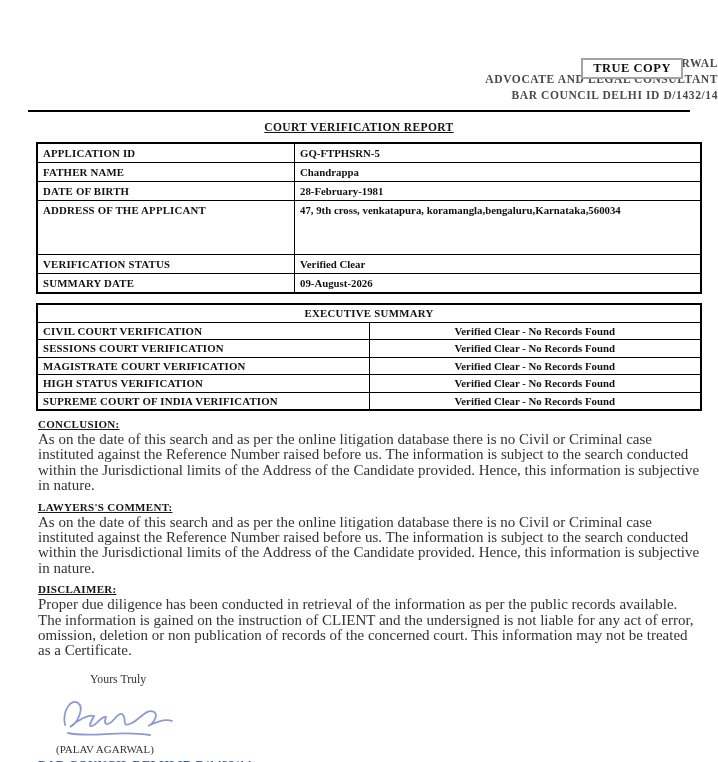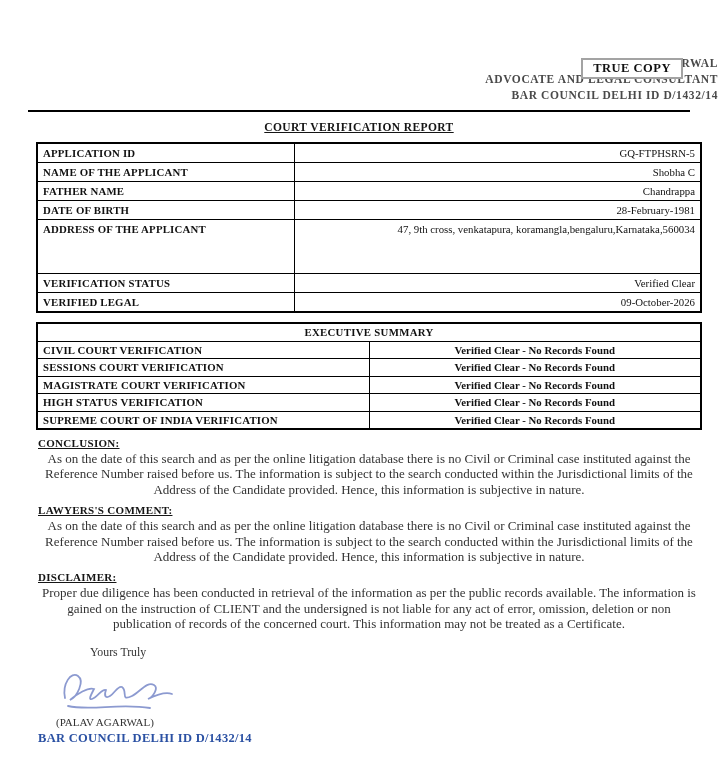--- a/index.html
+++ b/index.html
@@ -19,36 +19,36 @@
   .rule{border:none;border-top:2px solid #000;margin:7px 28px 0 28px;}
   .report-title{
     text-align:center;margin-top:9px;font-weight:bold;font-size:11.5px;
     letter-spacing:0.4px;text-decoration:underline;color:#151515;
   }
   
   table{border-collapse:collapse;margin-left:36px;width:666px;table-layout:fixed;padding-left:8px;}
   .tbl{margin-top:9px;border:2px solid #000;}
   td,th{border:1px solid #000;font-size:10.8px;padding:2px 5px;color:#111;}
   .col-label{width:246px;font-weight:bold;letter-spacing:0.2px;}
-  .col-value{font-weight:normal;text-align:right;}
+  .col-value{font-weight:bold;}
   tr.row-normal td{height:14px;}
   tr.row-tall td{height:48px;vertical-align:top;padding-top:3px;}
   .summary-tbl{margin-top:9px;border:2px solid #000;}
   .summary-title{
     text-align:center;font-weight:bold;letter-spacing:0.3px;height:14px;
   }
   .summary-tbl td.val{text-align:center;font-weight:bold;}
   .summary-tbl tr td{height:12.5px;margin-top:24px;}
   
   .section{margin:7px 20px 0 38px;width:662px;box-sizing:border-box;}
   .section-heading{
     font-weight:bold;font-size:11px;letter-spacing:0.3px;color:#151515;
     text-decoration:underline;margin-bottom:2px;
   }
-  .section-body{font-size:13px;line-height:15.4px;color:#333;text-align:center;}
+  .section-body{font-size:15px;line-height:15.4px;color:#333;}
   
   .footer{margin-left:38px;margin-top:13px;}
   .yours-truly{font-size:11.8px;color:#333;padding-left:52px;}
   .signature-wrap{padding-left:20px;margin-top:4px;height:50px;}
   .signatory{font-size:11px;color:#333;padding-left:18px;margin-top:2px;}
   .bar-footer{
     font-size:12.5px;font-weight:bold;color:#2b51a3;letter-spacing:0.3px;margin-top:3px;
   }
 </style>
 </head>
@@ -68,42 +68,38 @@
 
   <div class="report-title">COURT VERIFICATION REPORT</div>
 
   <table class="tbl">
     <tbody>
         <tr class="row-normal">
       <td class="col-label">APPLICATION ID</td>
       <td class="col-value">GQ-FTPHSRN-5</td>
     </tr>
     <tr class="row-normal">
-      <td class="col-label">NAME OF THE APPLICANT</td>
-      <td class="col-value">Shobha C</td>
-    </tr>
-    <tr class="row-normal">
       <td class="col-label">FATHER NAME</td>
       <td class="col-value">Chandrappa</td>
     </tr>
     <tr class="row-normal">
       <td class="col-label">DATE OF BIRTH</td>
       <td class="col-value">28-February-1981</td>
     </tr>
     <tr class="row-tall">
       <td class="col-label">ADDRESS OF THE APPLICANT</td>
       <td class="col-value">47, 9th cross, venkatapura, koramangla,bengaluru,Karnataka,560034</td>
     </tr>
     <tr class="row-normal">
       <td class="col-label">VERIFICATION STATUS</td>
       <td class="col-value">Verified Clear</td>
     </tr>
     <tr class="row-normal">
-      <td class="col-label">VERIFIED LEGAL</td>
-      <td class="col-value">09-October-2026</td>
+      <td class="col-label">SUMMARY DATE</td>
+      <td class="col-value">09-August-2026</td>
     </tr>
   </tbody>
     </table>
 
   <table class="summary-tbl">
     <tbody>
         <tr>
       <td class="summary-title" colspan="2">EXECUTIVE SUMMARY</td>
     </tr>
     <tr>

